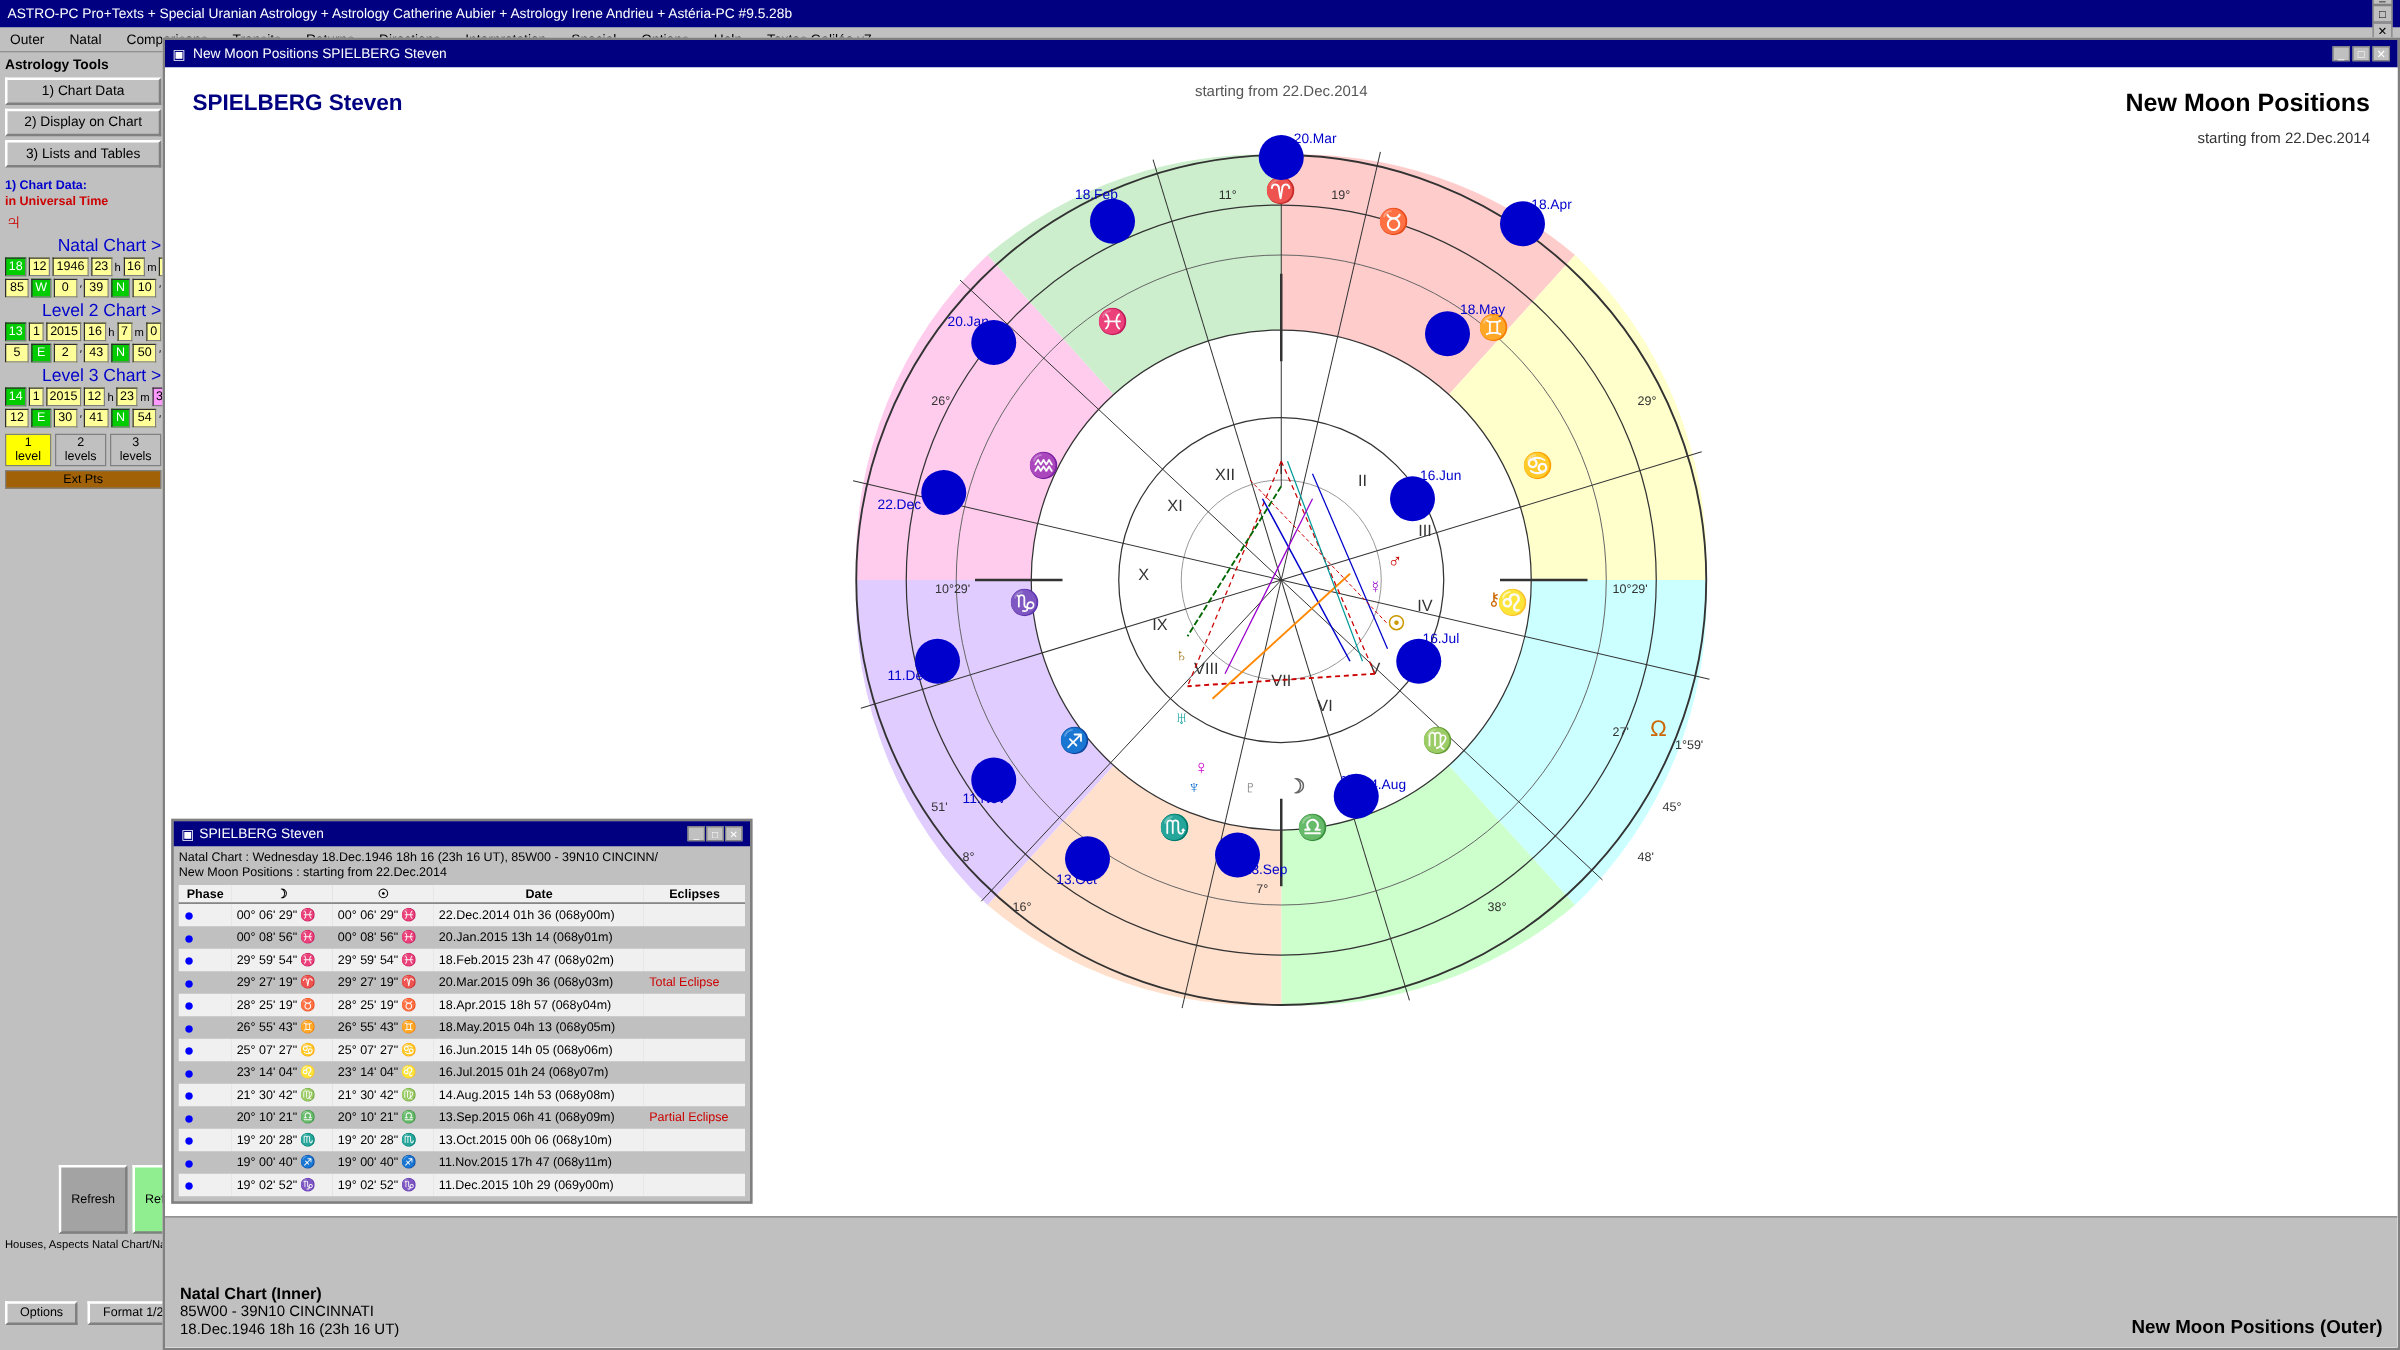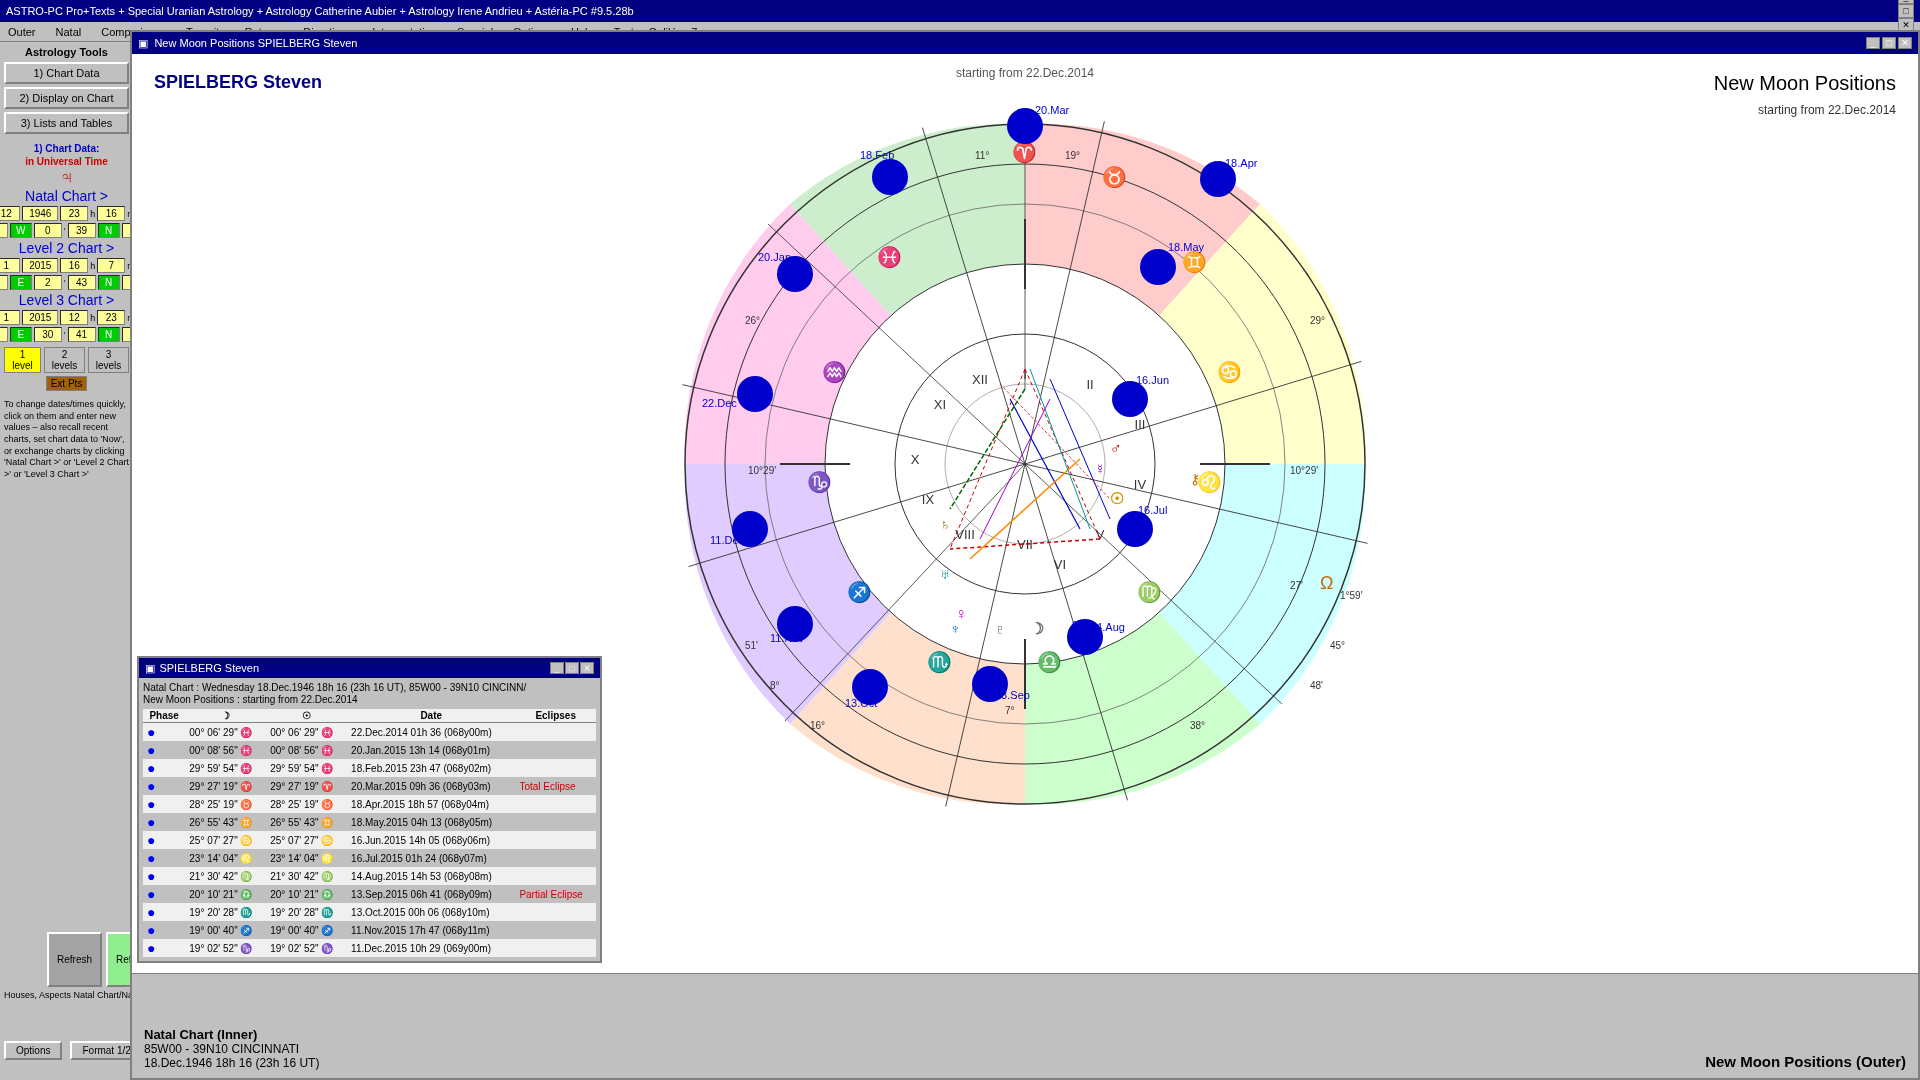--- a/index.html
+++ b/index.html
@@ -10,21 +10,21 @@
     .title-btn { background: #c0c0c0; border: 1px solid #808080; width: 16px; height: 14px; font-size: 9px; cursor: pointer; display: flex; align-items: center; justify-content: center; }
     
     
     #menu-bar { background: #c0c0c0; border-bottom: 1px solid #808080; padding: 2px 4px; display: flex; gap: 12px; height: 20px; align-items: center; }
     .menu-item { font-size: 11px; cursor: pointer; padding: 1px 4px; }
     
     
     #main-layout { display: flex; height: calc(1080px - 42px); }
     
     
-    #left-panel { width: 135px; background: #c0c0c0; border-right: 2px solid #b91c1c; display: flex; flex-direction: column; padding: 4px; align-items: center; }
+    #left-panel { width: 135px; background: #c0c0c0; border-right: 2px solid #b91c1c; display: flex; flex-direction: column; padding: 4px; }
     
     .panel-title { font-weight: bold; font-size: 11px; margin-bottom: 4px; text-align: left; }
     
     .tool-btn { background: #c0c0c0; border: 2px solid; border-color: #ffffff #808080 #808080 #ffffff; padding: 3px 6px; font-size: 11px; cursor: pointer; display: block; width: 100%; text-align: center; margin-bottom: 3px; }
     
     .section-label { font-size: 10px; font-weight: bold; margin-top: 6px; margin-bottom: 2px; }
     .section-label.blue { color: #0000cc; }
     
     .data-row { display: flex; gap: 2px; margin-bottom: 2px; align-items: center; }
     
@@ -33,21 +33,21 @@
     .level-btn { background: #c0c0c0; border: 1px solid #808080; padding: 1px 6px; font-size: 10px; cursor: pointer; }
     .level-btn.active { background: #ffff00; }
     
     .level-row { display: flex; gap: 3px; margin: 3px 0; }
     
     .ext-btn { background: #a16207; border: 1px solid #808080; padding: 1px 4px; font-size: 10px; cursor: pointer; margin-bottom: 4px; }
     
     .info-text { font-size: 9px; color: #000000; line-height: 1.3; margin-top: 4px; }
     
     .chart-title-left { font-size: 18px; font-weight: bold; color: #000080; padding: 8px 12px; }
-    .chart-title-right { font-size: 20px; font-weight: normal; text-align: right; padding: 8px 12px; color: black; }
+    .chart-title-right { font-size: 20px; font-weight: bold; text-align: right; padding: 8px 12px; color: black; }
     .chart-subtitle-right { font-size: 12px; text-align: right; padding: 0 12px; color: #333; }
     
     .starting-text { text-align: center; font-size: 12px; color: #555; padding: 4px; }
     
     
     #data-window { position: absolute; bottom: 180px; left: 15px; width: 460px; background: #c0c0c0; border: 2px solid #808080; z-index: 10; }
     #data-window-title { background: #000080; color: white; padding: 2px 6px; font-size: 11px; display: flex; justify-content: space-between; align-items: center; height: 20px; cursor: move; }
     .dw-btn { background: #c0c0c0; border: 1px solid #808080; width: 14px; height: 12px; font-size: 8px; cursor: pointer; display: flex; align-items: center; justify-content: center; }
     
     
@@ -186,23 +186,20 @@
       <span style="font-size:9px;">′</span>
     </div>
 
     <div class="level-row">
       <button class="level-btn active">1 level</button>
       <button class="level-btn">2 levels</button>
       <button class="level-btn">3 levels</button>
     </div>
     <button class="ext-btn">Ext Pts</button>
 
-    <div class="info-text">
-      To change dates/times quickly, click on them and enter new values – also recall recent charts, set chart data to 'Now', or exchange charts by clicking 'Natal Chart &gt;' or 'Level 2 Chart &gt;' or 'Level 3 Chart &gt;'
-    </div>
 
     <div style="position:absolute; bottom: 80px; left: 4px; right: 4px;">
       <div style="display:flex; gap:4px; margin-bottom:3px;">
         <button class="refresh-btn">Refresh</button>
         <button class="refresh-btn-green">Refresh &gt;</button>
       </div>
       <div class="bottom-info">Houses, Aspects Natal Chart/Natal Chart, key=61</div>
     </div>
 
     <div style="position:absolute; bottom: 20px; left: 4px; right: 4px; display:flex; gap:4px;">

